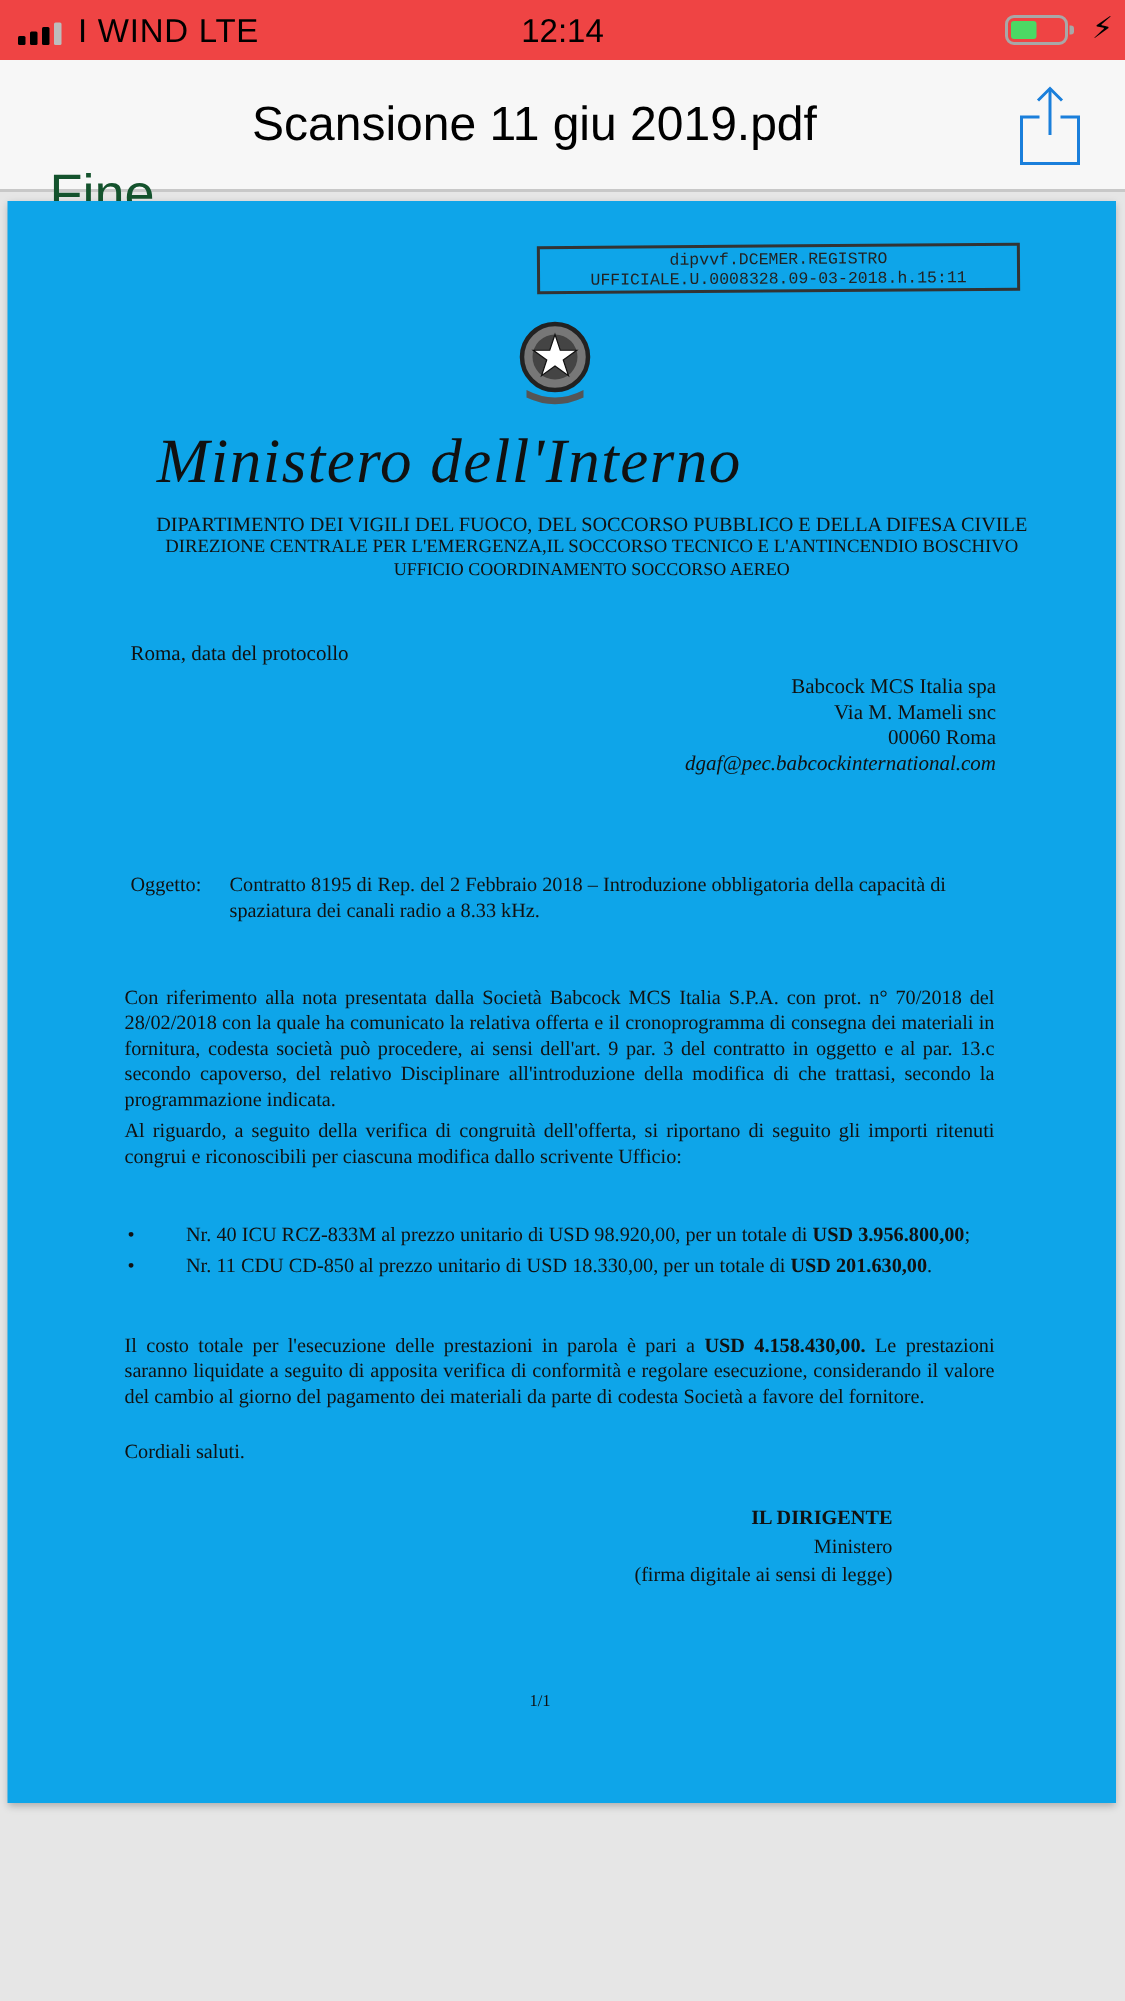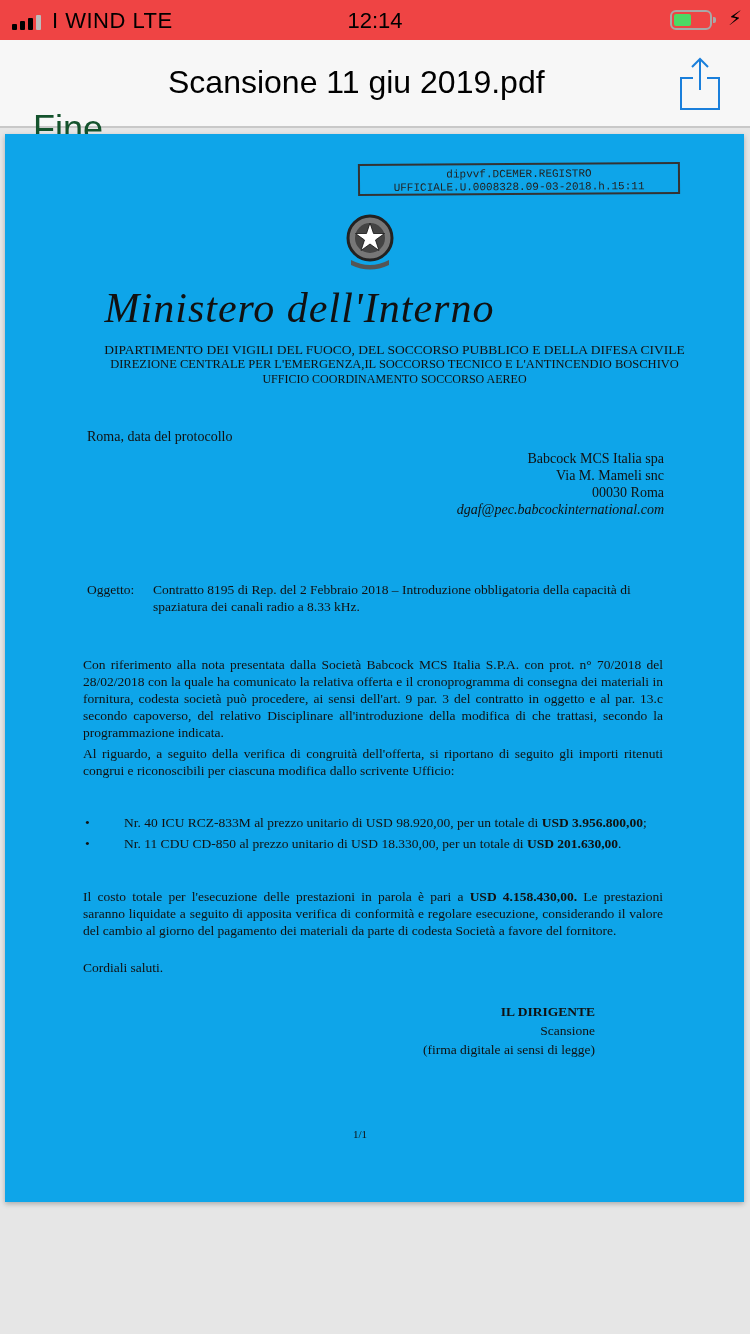--- a/index.html
+++ b/index.html
@@ -93,21 +93,21 @@
     <div class="l1">DIPARTIMENTO DEI VIGILI DEL FUOCO, DEL SOCCORSO PUBBLICO E DELLA DIFESA CIVILE</div>
     <div class="l2">DIREZIONE CENTRALE PER L'EMERGENZA,IL SOCCORSO TECNICO E L'ANTINCENDIO BOSCHIVO</div>
     <div class="l3">UFFICIO COORDINAMENTO SOCCORSO AEREO</div>
   </div>
 
   <div class="doc place">Roma, data del protocollo</div>
 
   <div class="doc addr">
     <div>Babcock MCS Italia spa</div>
     <div>Via M. Mameli snc</div>
-    <div>00030 Roma</div>
+    <div>00060 Roma</div>
     <div class="mail">dgaf@pec.babcockinternational.com</div>
   </div>
 
   <div class="doc subject">
     <div class="lbl">Oggetto:</div>
     <div>Contratto 8195 di Rep. del 2 Febbraio 2018 – Introduzione obbligatoria della capacità di spaziatura dei canali radio a 8.33 kHz.</div>
   </div>
 
   <div class="doc para p1">Con riferimento alla nota presentata dalla Società Babcock MCS Italia S.P.A. con prot. n° 70/2018 del 28/02/2018 con la quale ha comunicato la relativa offerta e il cronoprogramma di consegna dei materiali in fornitura, codesta società può procedere, ai sensi dell'art. 9 par. 3 del contratto in oggetto e al par. 13.c secondo capoverso, del relativo Disciplinare all'introduzione della modifica di che trattasi, secondo la programmazione indicata.</div>
   <div class="doc para p2">Al riguardo, a seguito della verifica di congruità dell'offerta, si riportano di seguito gli importi ritenuti congrui e riconoscibili per ciascuna modifica dallo scrivente Ufficio:</div>
@@ -122,18 +122,18 @@
       <span><span>Nr. 11 CDU CD-850 al prezzo unitario di USD 18.330,00, per un totale di </span><b>USD 201.630,00</b><span>.</span></span>
     </div>
   </div>
 
   <div class="doc para p3"><span>Il costo totale per l'esecuzione delle prestazioni in parola è pari a </span><b>USD 4.158.430,00.</b><span> Le prestazioni saranno liquidate a seguito di apposita verifica di conformità e regolare esecuzione, considerando il valore del cambio al giorno del pagamento dei materiali da parte di codesta Società a favore del fornitore.</span></div>
 
   <div class="doc greet">Cordiali saluti.</div>
 
   <div class="doc sign">
     <div class="role">IL DIRIGENTE</div>
-    <div>Scansione</div>
+    <div>Ministero</div>
     <div>(firma digitale ai sensi di legge)</div>
   </div>
 
   <div class="doc pagenum">1/1</div>
 </div>
 
 </body></html>

